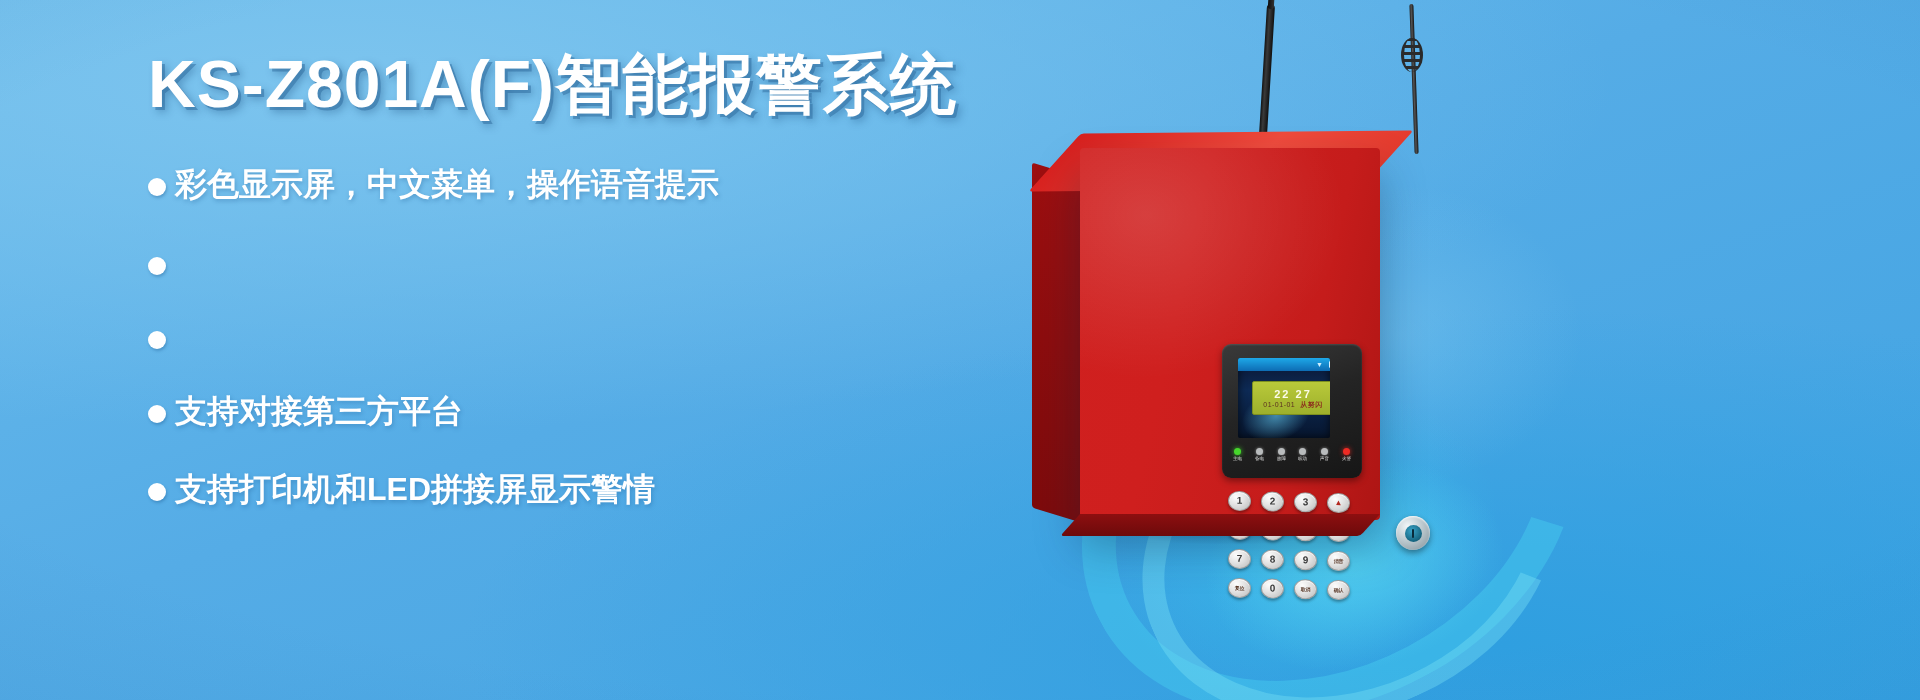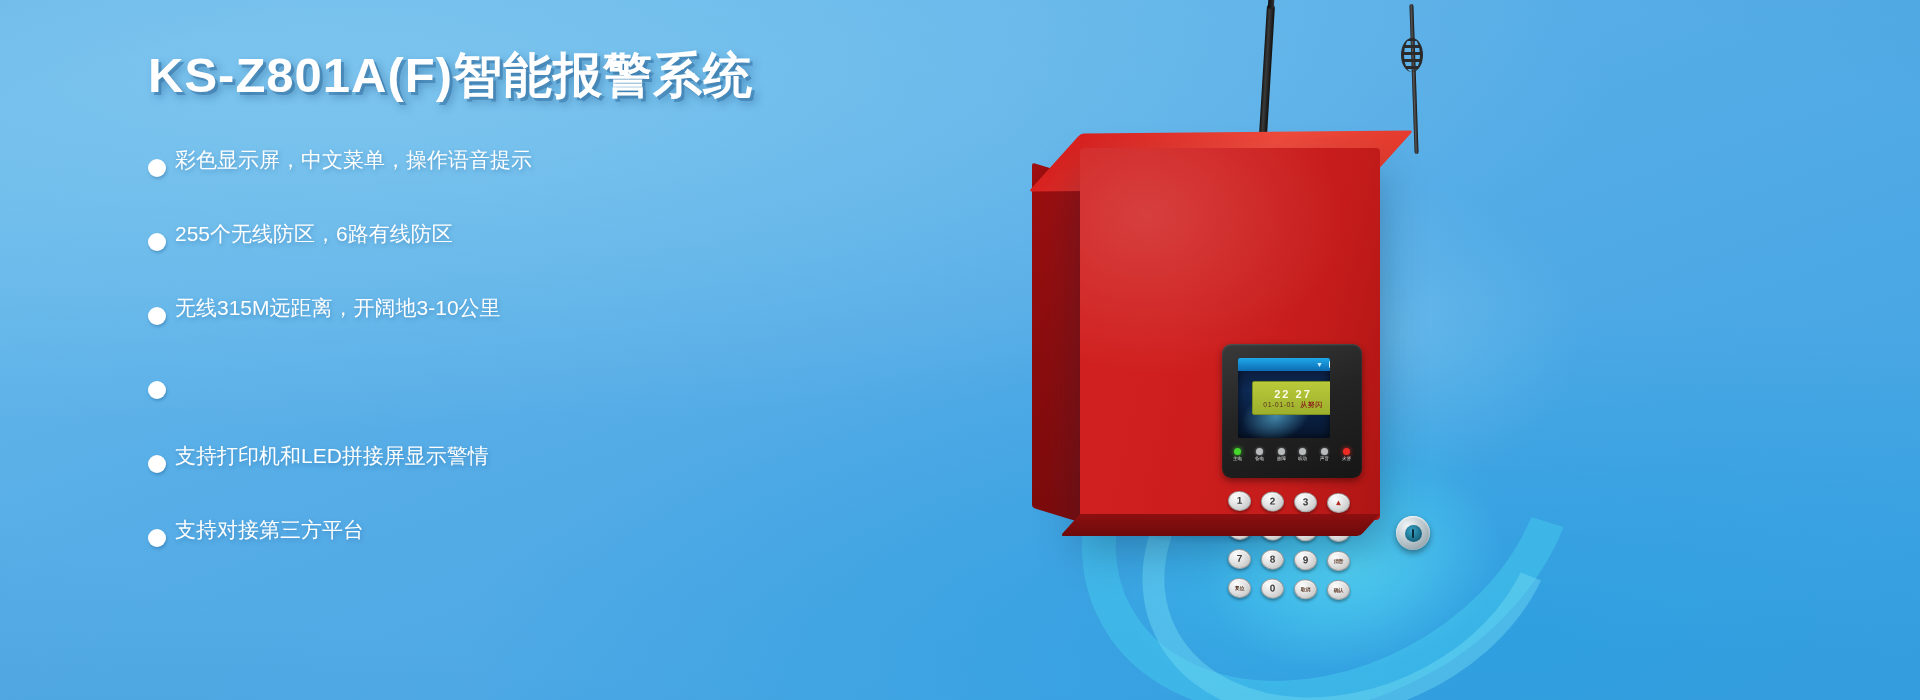--- a/index.html
+++ b/index.html
@@ -60,32 +60,32 @@
   .vignette {
     position:absolute; inset:0;
     background:radial-gradient(130% 120% at 50% 45%, rgba(255,255,255,0) 45%, rgba(20,90,150,.22) 100%);
     pointer-events:none;
   }
 
   
   #copy { position:absolute; left:148px; top:48px; width:820px; }
 
   #title {
-    font-size:49px; font-weight:700; color:#ffffff;
+    font-size:66px; font-weight:700; color:#ffffff;
     letter-spacing:1px; line-height:1.12;
     white-space:nowrap;
     text-shadow:
       3px 3px 0 rgba(40,100,150,.45),
       5px 5px 9px rgba(20,70,120,.38);
   }
 
   ul.feature-list { list-style:none; margin-top:26px; }
   ul.feature-list li {
     display:flex; align-items:flex-start;
-    color:#ffffff; font-size:21px; font-weight:400;
+    color:#ffffff; font-size:32px; font-weight:700;
     line-height:1.02; margin-bottom:14px;
     white-space:nowrap;
     text-shadow:1px 2px 4px rgba(25,85,140,.34);
     margin-top:46px;
   }
   .bullet {
     width:18px; height:18px; border-radius:50%;
     background:#ffffff; flex:0 0 auto;
     margin:10px 9px 0 0;
     box-shadow:1px 2px 3px rgba(25,85,140,.35);
@@ -286,36 +286,31 @@
 
   <div id="copy">
     <div id="title">KS-Z801A(F)智能报警系统</div>
     <ul class="feature-list">
       <li>
         <span class="bullet"></span>
         <span>彩色显示屏，中文菜单，操作语音提示</span>
       </li>
       <li>
         <span class="bullet"></span>
-        <span>255个无线防区，6路有线防区</span>
-      </li>
-      <li>
-        <span class="bullet"></span>
-        <span>无线315M远距离，开阔地3-10公里</span>
-      </li>
-      <li>
-        <span class="bullet"></span>
+      </li>
+      <li>
+        <span class="bullet"></span>
+      </li>
+      <li>
+        <span class="bullet"></span>
+        <span>支持对接第三方平台</span>
       </li>
       <li>
         <span class="bullet"></span>
         <span>支持打印机和LED拼接屏显示警情</span>
-      </li>
-      <li>
-        <span class="bullet"></span>
-        <span>支持对接第三方平台</span>
       </li>
     </ul>
   </div>
 
   <div id="product">
 
     <div class="antenna-long"></div>
     <div class="antenna-thin"></div>
     <div class="coil"></div>
 

